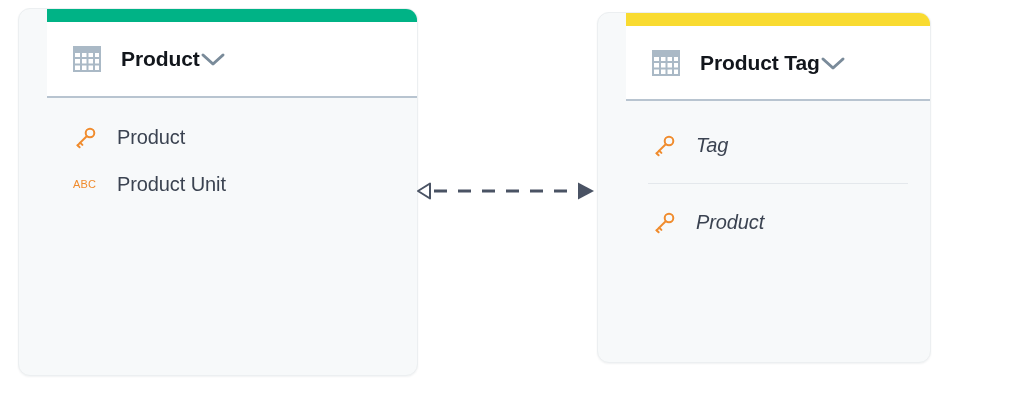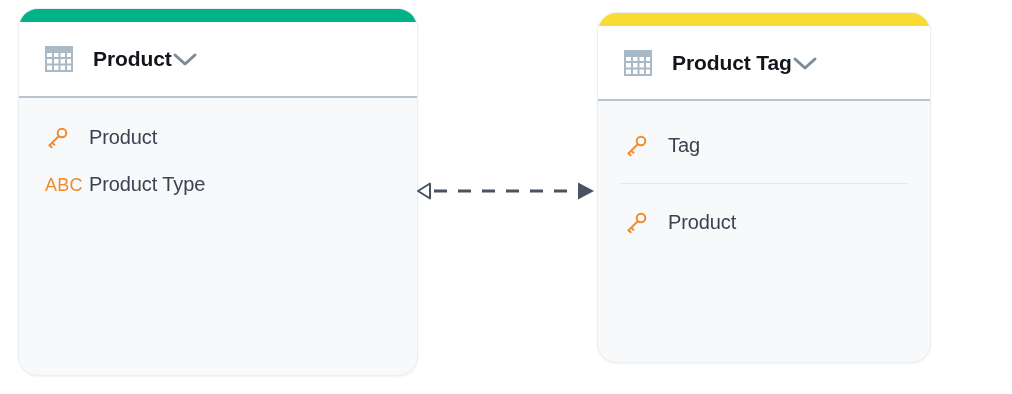--- a/index.html
+++ b/index.html
@@ -10,24 +10,25 @@
     overflow:hidden;
     position:relative;
   }
   .canvas{position:absolute;inset:0;}
 
   
   .card{
     position:absolute;
     background:#f7f9fa;
     border:1px solid #eceff1;
-    border-radius:20px;
+    border-radius:12px;
     box-shadow:0 1px 2px rgba(60,72,88,.07);
     overflow:hidden;
     box-sizing:border-box;
+    padding-left:28px;
   }
   #card-product{ left:18px; top:8px;  width:400px; height:368px; }
   #card-product-tag{ left:597px; top:12px; width:334px; height:351px; }
 
   .accent-bar{ height:13px; width:100%; }
   .card-header{
     background:#ffffff;
     height:76px;
     display:flex;
     align-items:center;
@@ -52,29 +53,29 @@
 
   .field-row{
     display:flex;
     align-items:center;
     height:47px;
     padding:0 26px;
     box-sizing:border-box;
   }
   #card-product .card-body{ padding-top:16px; }
   #card-product-tag .card-body{ padding-top:20px; }
-  #card-product-tag .field-row{ height:49px; }
+  #card-product-tag .field-row{ height:49px;font-style:italic; }
 
   .field-icon{
     width:44px;flex:0 0 auto;
     display:flex;align-items:center;
   }
   .key-icon{ width:24px;height:24px;display:block; }
   .type-text{
-    font-size:18px;
+    font-size:11px;
     font-weight:normal;
     letter-spacing:.2px;
     line-height:1;
   }
   .type-abc{ color:#f08c2e; }
   .type-123{ color:#1abc8c; }
   .field-label{
     font-size:20px;
     color:#3b4351;
     white-space:nowrap;
@@ -132,21 +133,21 @@
             <line x1="4.6" y1="19.3" x2="6.6" y2="21.3" stroke="#f08c2e" stroke-width="2" stroke-linecap="round"></line>
           </svg>
         </span>
         <span class="field-label">Product</span>
       </div>
 
       <div class="field-row">
         <span class="field-icon">
           <span class="type-text type-abc">ABC</span>
         </span>
-        <span class="field-label">Product Type</span>
+        <span class="field-label">Product Unit</span>
       </div>
 
 
     </div>
   </div>
 
   <div class="card" id="card-product-tag">
     <div class="accent-bar" style="background:#F9DB31"></div>
 
     <div class="card-header">

